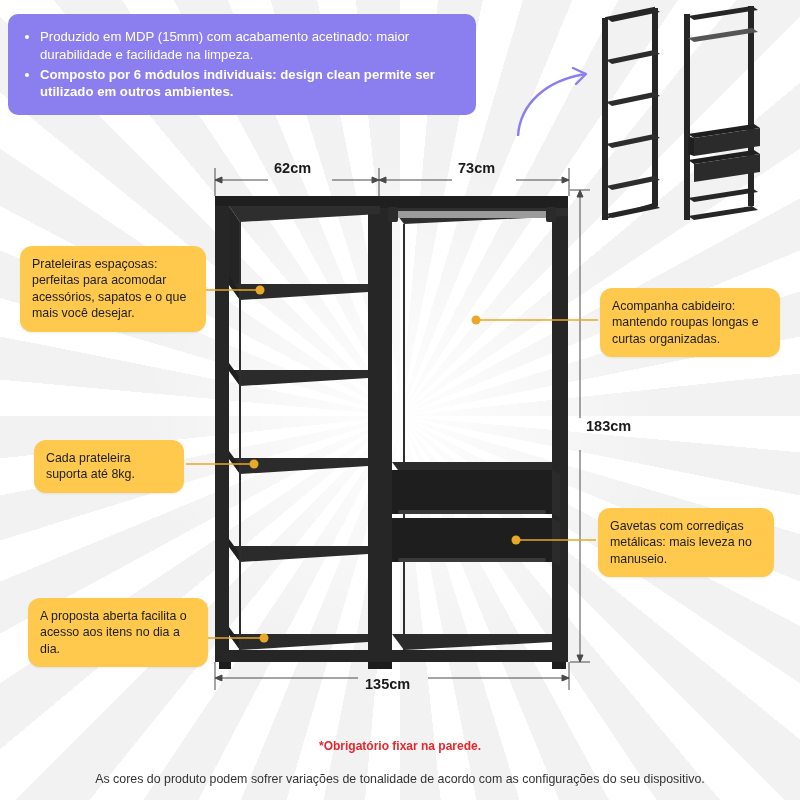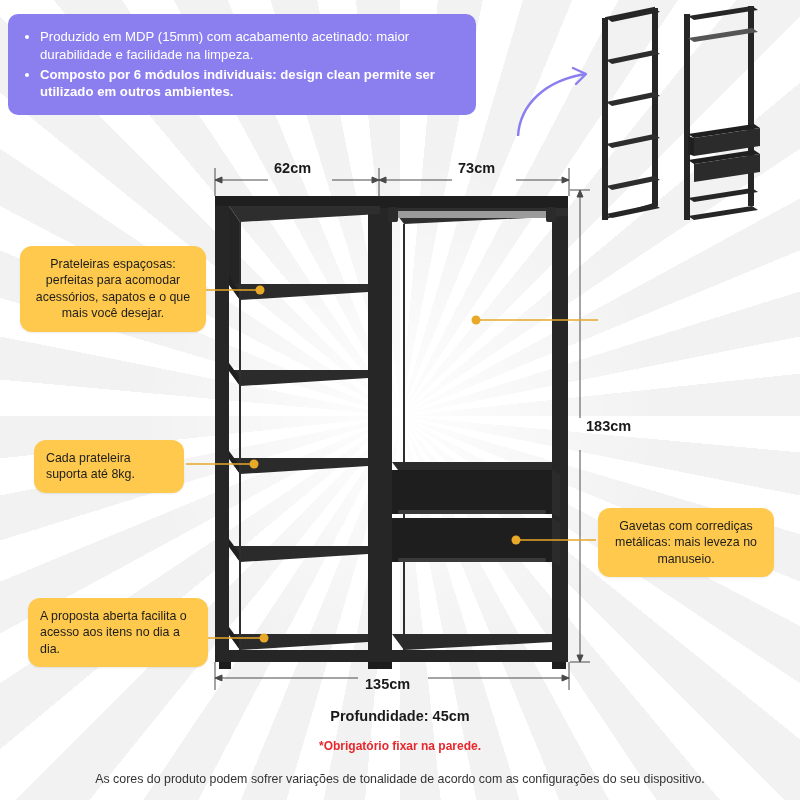--- a/index.html
+++ b/index.html
@@ -77,21 +77,21 @@
     position: absolute;
     background: #ffc94d;
     border-radius: 12px;
     padding: 10px 12px;
     font-size: 12.4px;
     line-height: 1.32;
     color: #1d1d1d;
     z-index: 7;
     box-shadow: 0 1px 2px rgba(0,0,0,0.08);
   }
-  .callout.center { text-align: center; }
+  .callout.center { }
   .callout.left { text-align: left; }
 
   #c-shelves { left: 20px;  top: 246px; width: 186px; }
   #c-weight  { left: 34px;  top: 440px; width: 150px; }
   #c-open    { left: 28px;  top: 598px; width: 180px; }
   #c-rail    { left: 600px; top: 288px; width: 180px; }
   #c-drawers { left: 598px; top: 508px; width: 176px; }
 
   
   .dim {
@@ -288,26 +288,28 @@
 
   <div class="callout center" id="c-shelves">
     <span>Prateleiras espaçosas: perfeitas para acomodar acessórios, sapatos e o que mais você desejar.</span>
   </div>
   <div class="callout left" id="c-weight">
     <span>Cada prateleira suporta até 8kg.</span>
   </div>
   <div class="callout left" id="c-open">
     <span>A proposta aberta facilita o acesso aos itens no dia a dia.</span>
   </div>
+  <div class="callout center" id="c-rail">
+    <span>Acompanha cabideiro: mantendo roupas longas e curtas organizadas.</span>
+  </div>
   <div class="callout center" id="c-drawers">
     <span>Gavetas com corrediças metálicas: mais leveza no manuseio.</span>
   </div>
 
   <div class="dim" id="dim-62">62cm</div>
   <div class="dim" id="dim-73">73cm</div>
   <div class="dim" id="dim-183">183cm</div>
   <div class="dim" id="dim-135">135cm</div>
 
-  <div class="depth">Profundidade: 45cm</div>
   <div class="warn">*Obrigatório fixar na parede.</div>
   <div class="disclaimer">As cores do produto podem sofrer variações de tonalidade de acordo com as configurações do seu dispositivo.</div>
 
 </div>
 
 </body></html>

